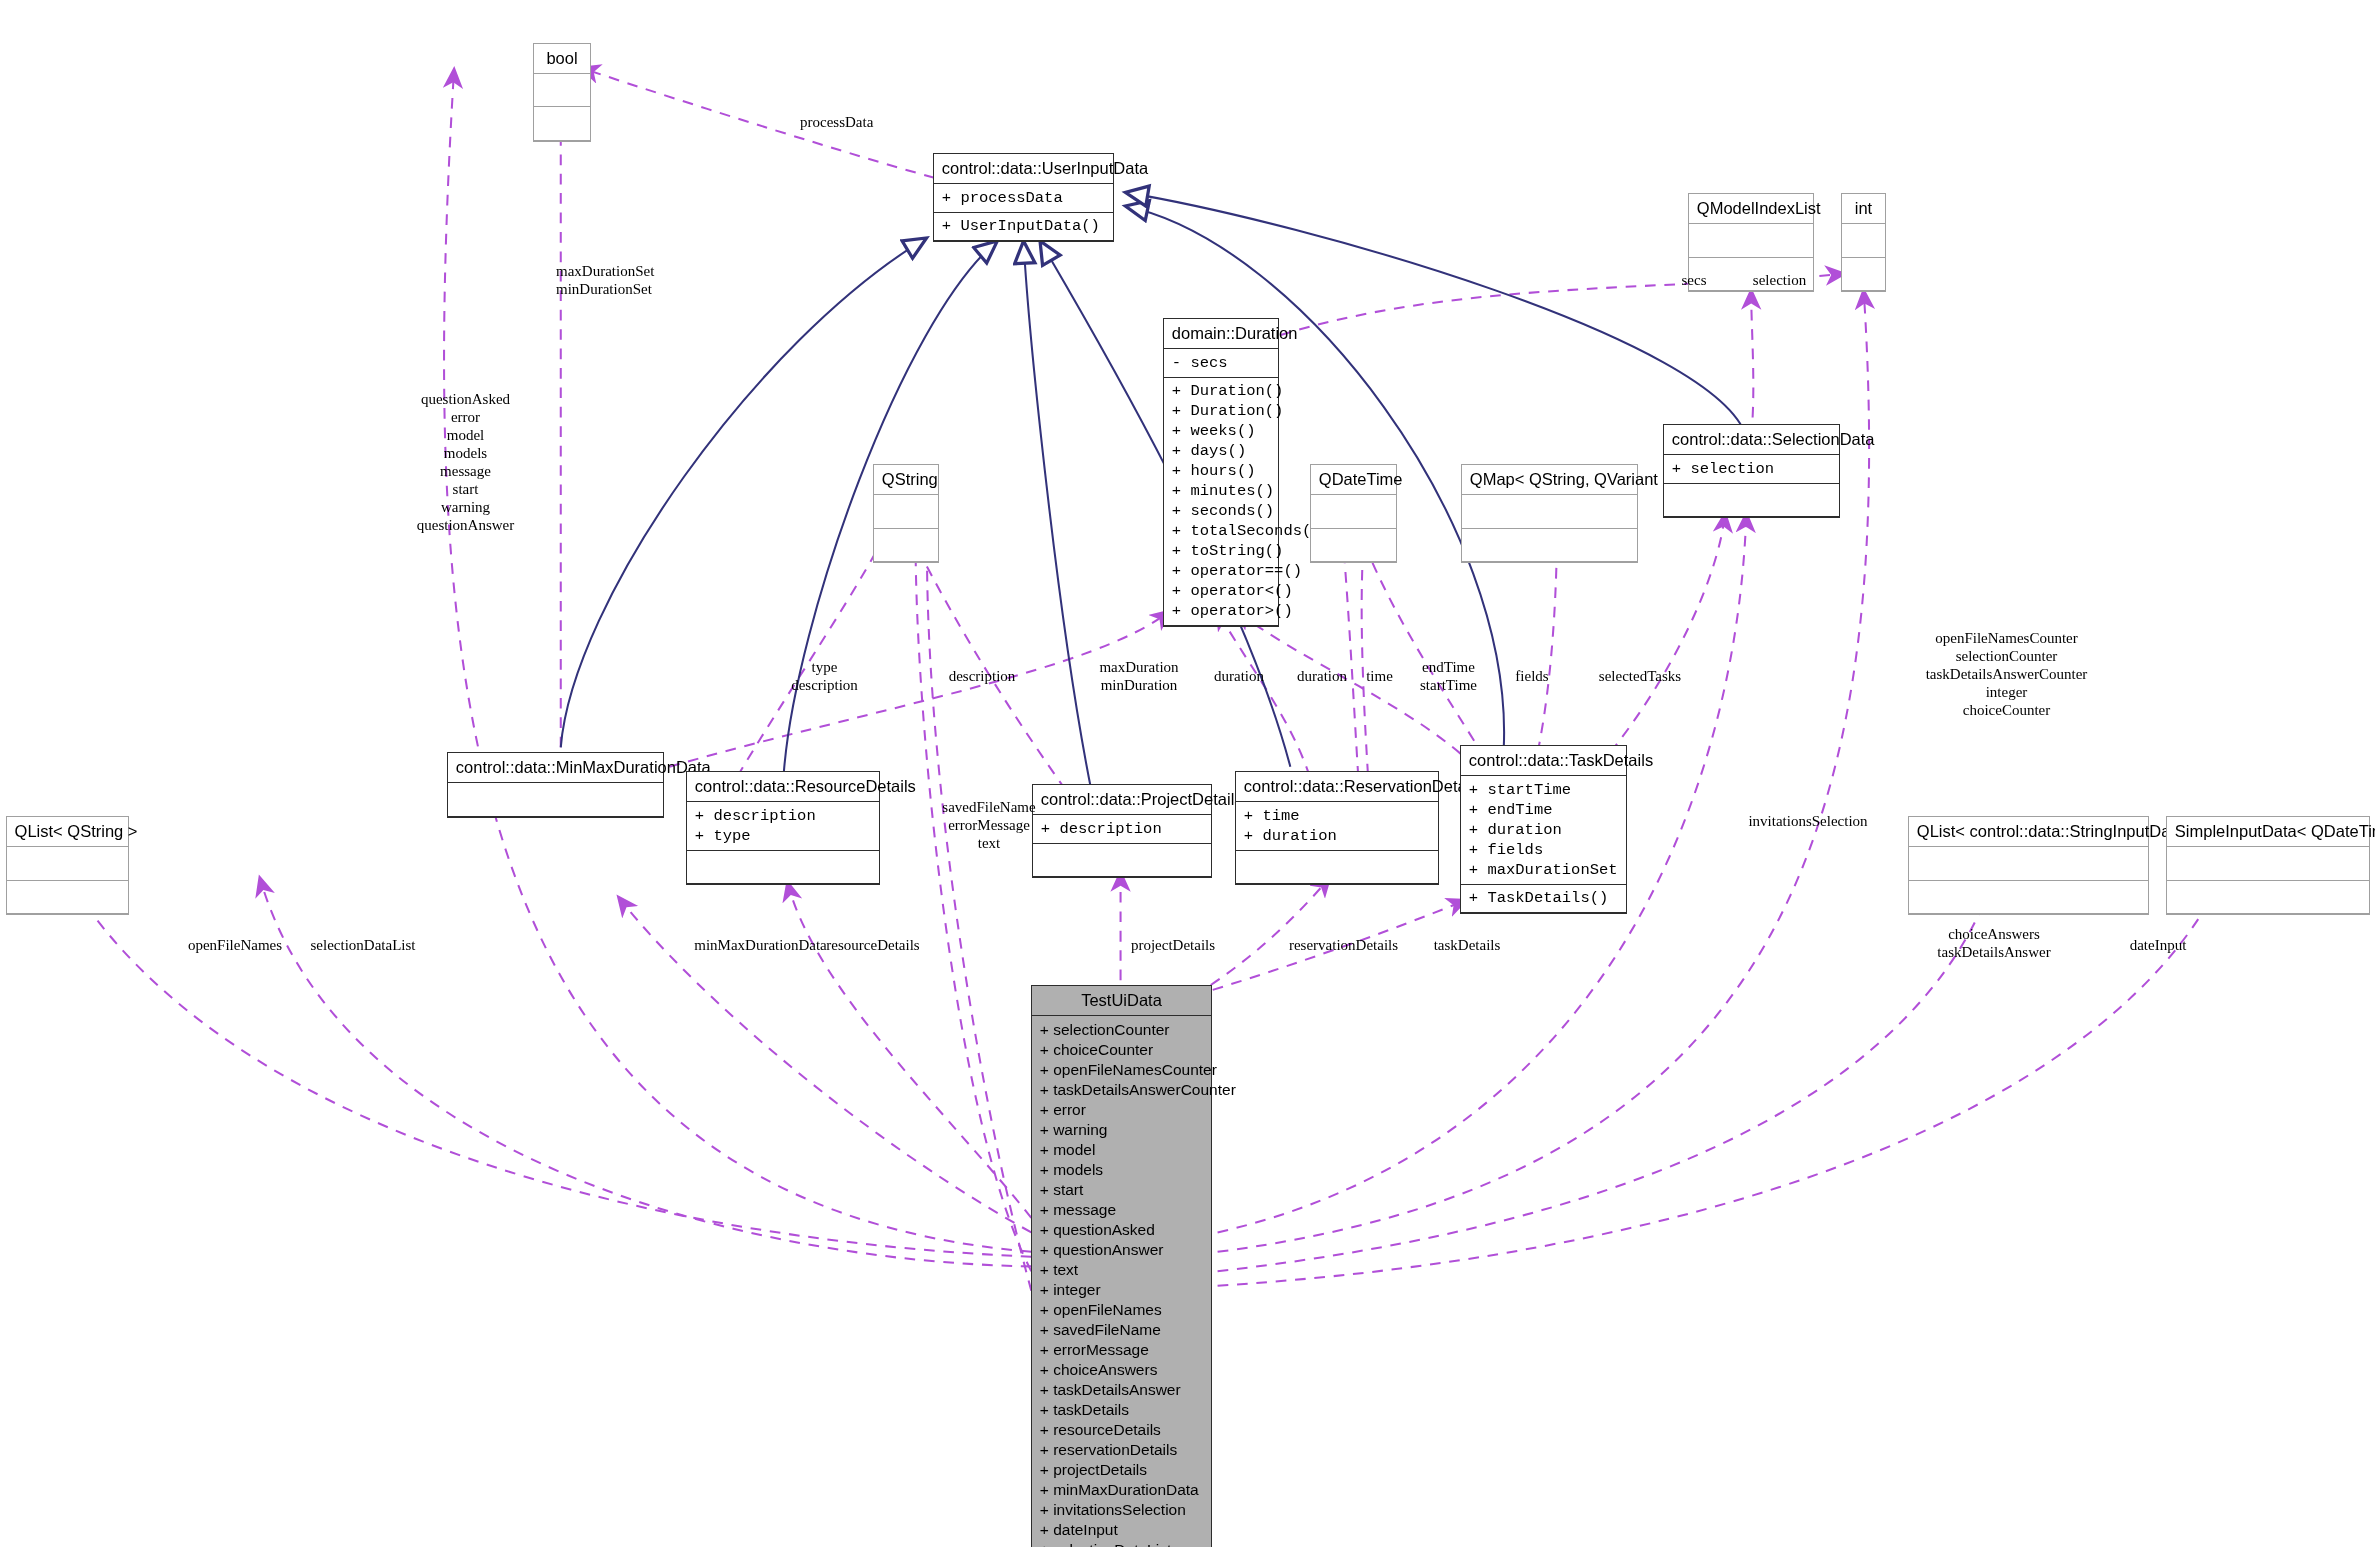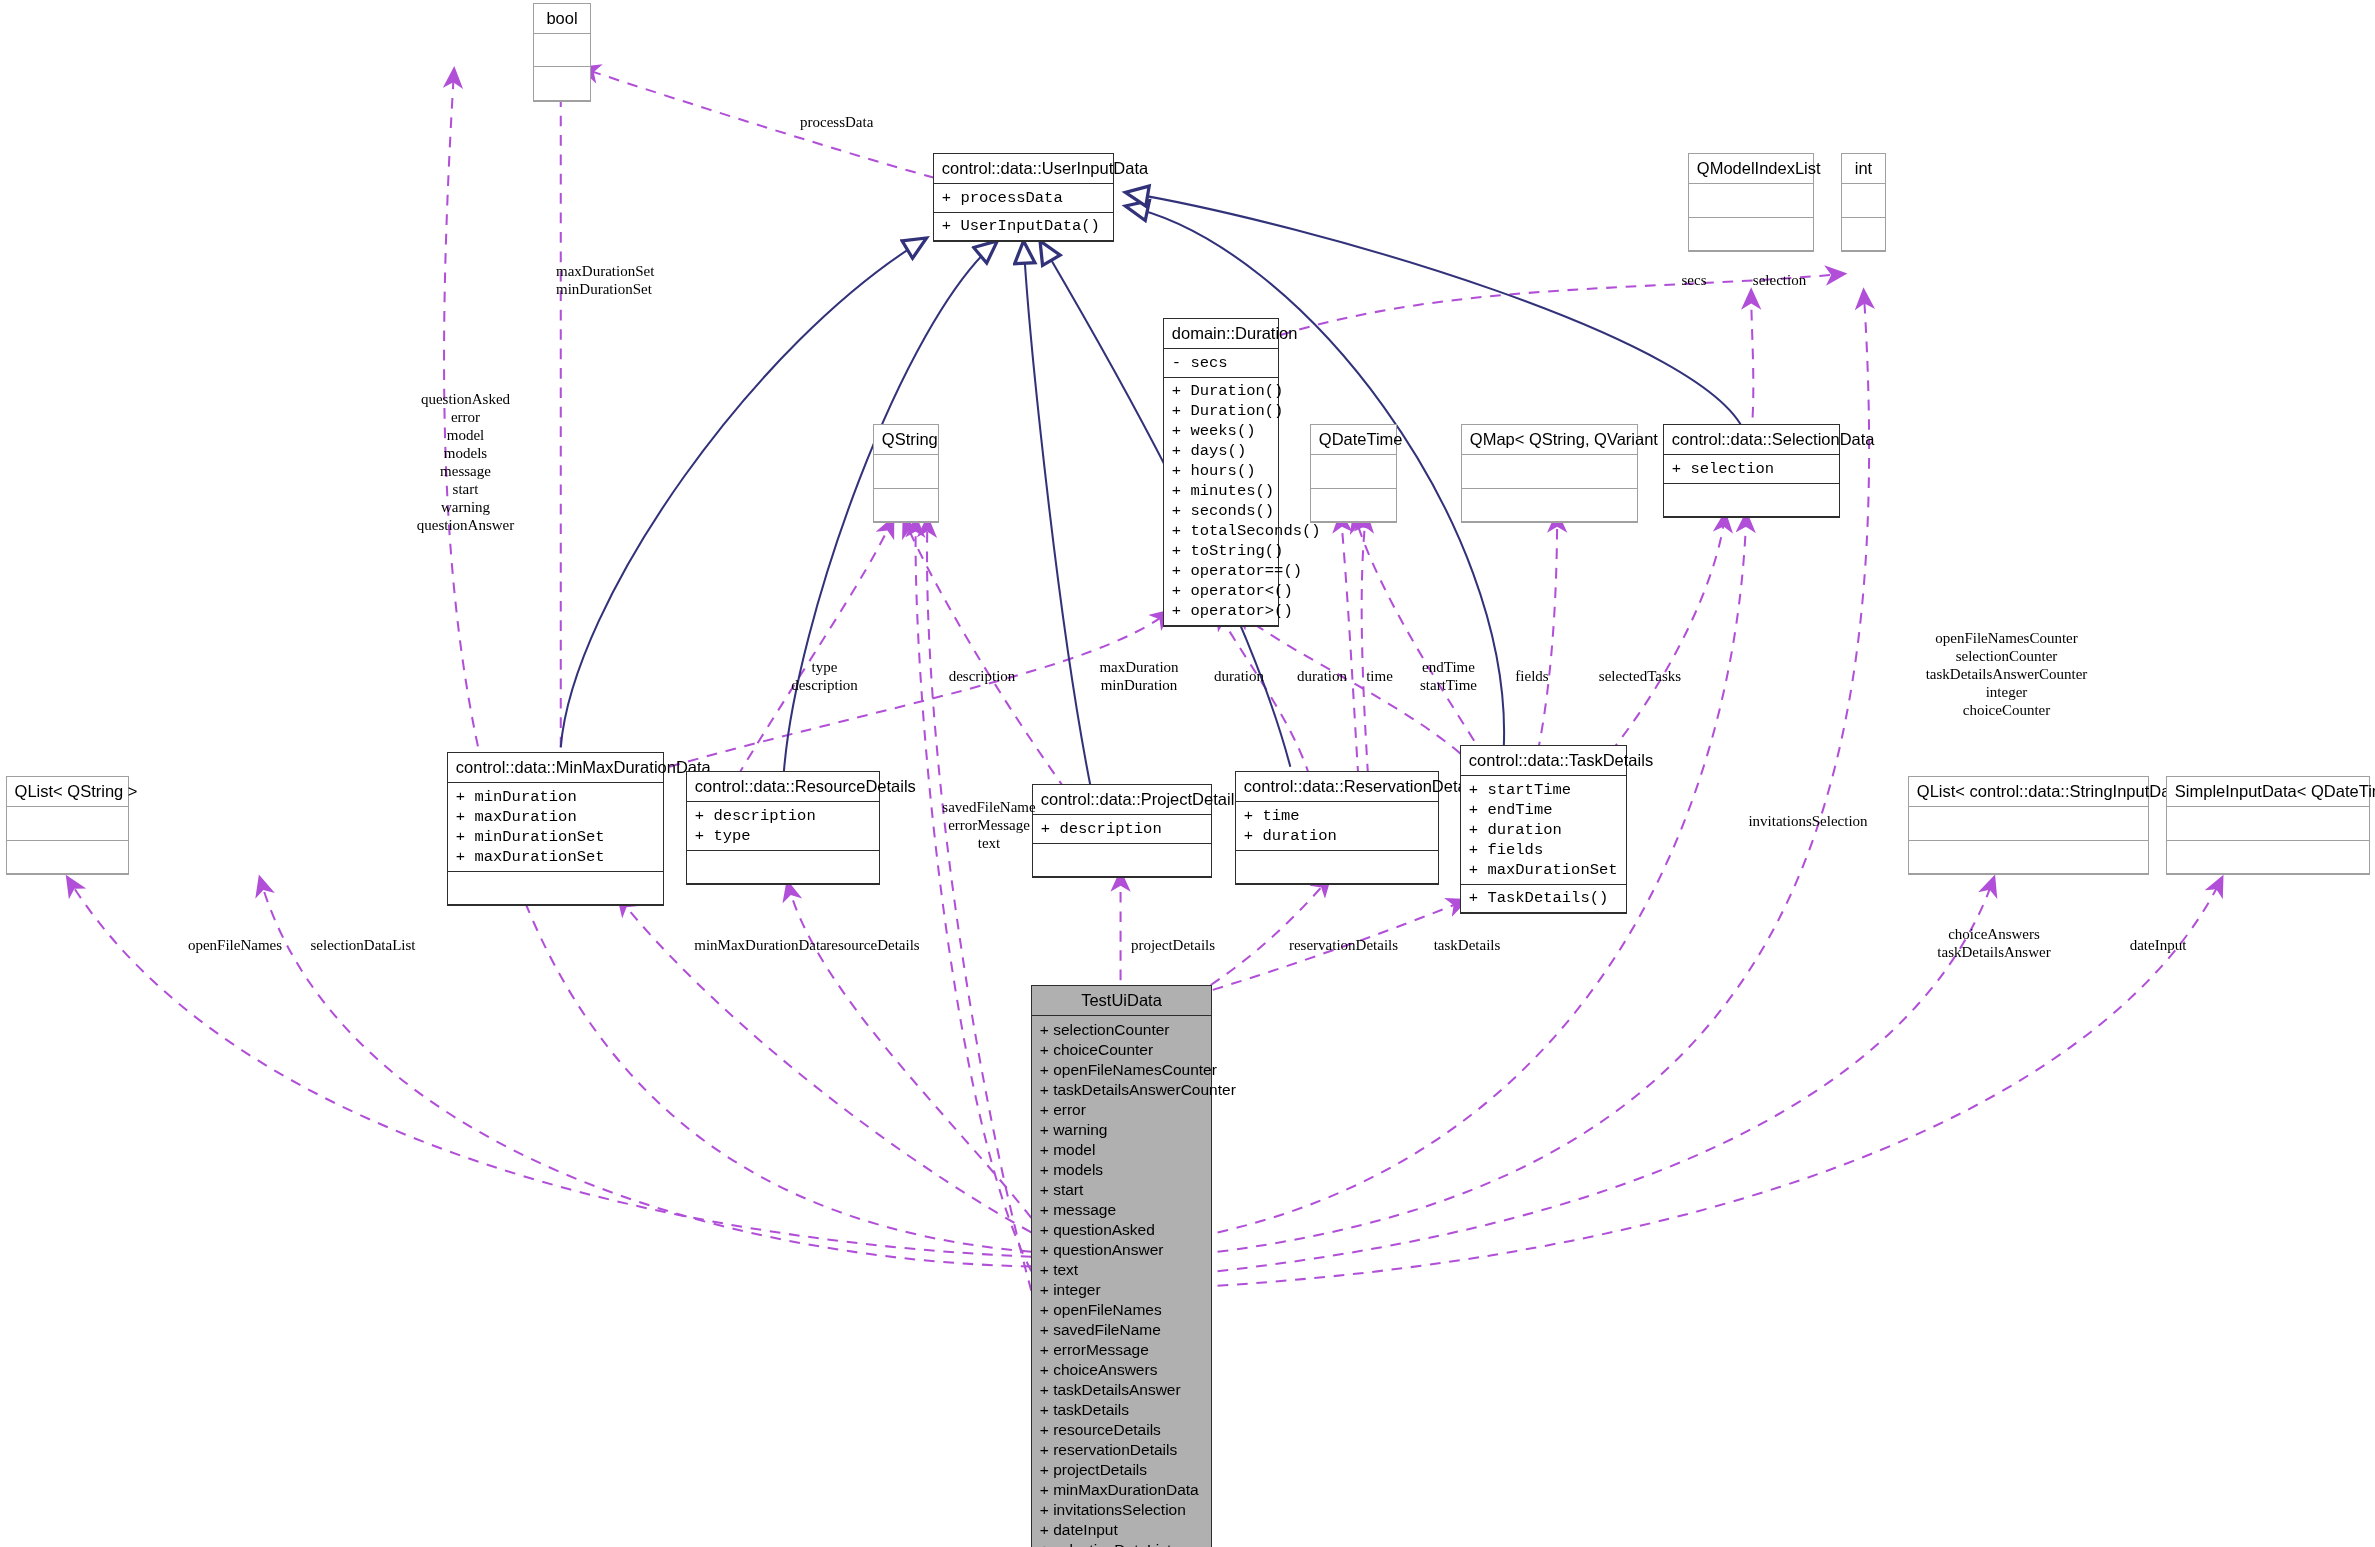--- a/index.html
+++ b/index.html
@@ -1,21 +1,21 @@
 <!DOCTYPE html>
 <html><head>
 <meta charset="utf-8">
 <style>
   html,body{margin:0;padding:0;background:#ffffff;}
   body{font-family:"Liberation Sans",sans-serif;}
   #canvas{position:relative;width:2375px;height:1548px;background:#ffffff;overflow:hidden;}
 
   
   .uml-class{position:absolute;box-sizing:border-box;background:#ffffff;}
-  .uml-class.plain{border:1px solid #a0a0a0;}
+  .uml-class.plain{border:1px solid #a0a0a0;margin-top:40px;}
   .uml-class.strong{border:1px solid #2d2d2d;}
   .uml-class.focus{border:1px solid #2d2d2d;background:#b0b0b0;}
 
   .uml-title{text-align:center;font-size:16.5px;color:#000;padding:4.9px 7.8px;white-space:nowrap;}
   .uml-class.plain .uml-title{border-bottom:1px solid #a0a0a0;}
   .uml-class.strong .uml-title{border-bottom:1px solid #2d2d2d;}
   .uml-class.focus .uml-title{border-bottom:1px solid #2d2d2d;}
 
   .uml-sec{padding:3.9px 5.8px 3.9px 7.8px;}
   .uml-class.plain .uml-sec{border-bottom:1px solid #a0a0a0;}
@@ -185,26 +185,20 @@
   <div class="uml-class strong" style="left:1663px;top:424px;width:177px;">
     <div class="uml-title">control::data::SelectionData</div>
     <div class="uml-sec">
       <div class="uml-member">+ selection</div>
     </div>
     <div class="uml-sec empty last"></div>
   </div>
 
   <div class="uml-class strong" style="left:447px;top:752px;width:217px;">
     <div class="uml-title">control::data::MinMaxDurationData</div>
-    <div class="uml-sec">
-      <div class="uml-member">+ minDuration</div>
-      <div class="uml-member">+ maxDuration</div>
-      <div class="uml-member">+ minDurationSet</div>
-      <div class="uml-member">+ maxDurationSet</div>
-    </div>
     <div class="uml-sec empty last"></div>
   </div>
 
   <div class="uml-class strong" style="left:686px;top:771px;width:194px;">
     <div class="uml-title">control::data::ResourceDetails</div>
     <div class="uml-sec">
       <div class="uml-member">+ description</div>
       <div class="uml-member">+ type</div>
     </div>
     <div class="uml-sec empty last"></div>

